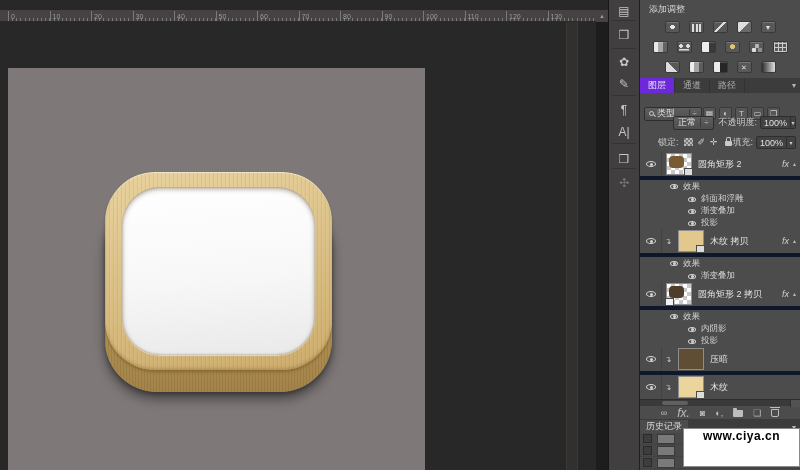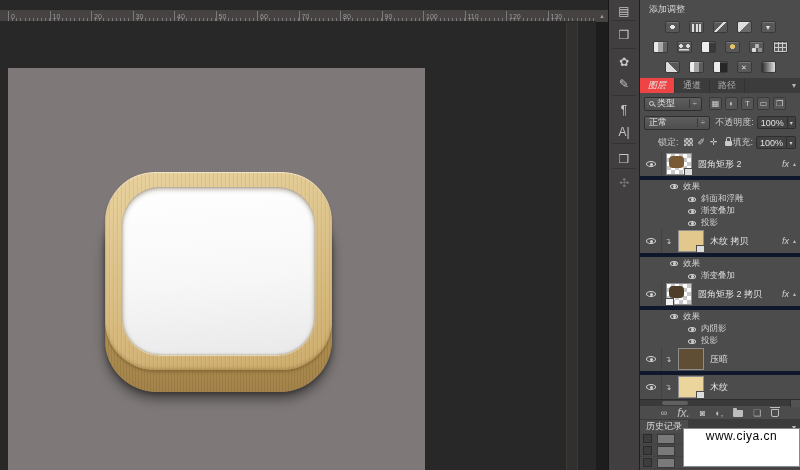--- a/index.html
+++ b/index.html
@@ -70,36 +70,36 @@
   .ai-channel-mixer { background:radial-gradient(circle 3px at 4px 8px,#ddd 70%,transparent 75%),radial-gradient(circle 3px at 7px 4px,#b5b5b5 70%,transparent 75%),radial-gradient(circle 3px at 10px 8px,#8e8e8e 70%,transparent 75%),#585858; }
   .ai-color-lookup { background:repeating-linear-gradient(90deg,#ccc 0 1px,transparent 1px 4px),repeating-linear-gradient(0deg,#ccc 0 1px,transparent 1px 4px),#585858; }
   .ai-invert { background:linear-gradient(45deg,#ddd 50%,#585858 50%); }
   .ai-posterize { background:linear-gradient(90deg,#ececec 0 4px,#a5a5a5 4px 9px,#5c5c5c 9px); }
   .ai-threshold { background:linear-gradient(90deg,#ececec 50%,#262626 50%); }
   .ai-gradient-map { background:linear-gradient(90deg,#2e2e2e,#e0e0e0); }
 
   .ptabs { position:absolute; left:0; top:78px; width:160px; height:15px; background:#3c3c3c;
            display:flex; align-items:stretch; }
   .ptab { padding:0 8px; font-size:9px; line-height:15px; color:#aeaeae; border-right:1px solid #333; cursor:pointer; }
-  .ptab.active { background:#ef4444; color:#e6e6e6;font-style:italic; }
+  .ptab.active { background:#6d28d9; color:#e6e6e6; }
   .pmenu { margin-left:auto; color:#b5b5b5; font-size:8px; line-height:15px; padding-right:4px; cursor:pointer; }
 
-  .filter-row { position:absolute; left:0; top:95px; width:160px; height:17px; display:flex; align-items:center;
-                padding:0 4px; gap:7px; }
+  .filter-row { position:absolute; left:0; top:105px; width:160px; height:17px; display:flex; align-items:center;
+                padding:0 4px; gap:1px; }
   .dd { background:linear-gradient(#5e5e5e,#4e4e4e); border:1px solid #2e2e2e; border-radius:2px;
         color:#e0e0e0; font-size:9px; display:flex; align-items:center; padding:0 4px; height:14px; cursor:pointer; }
   .dd .dd-split { margin-left:auto; border-left:1px solid #3a3a3a; padding-left:3px; font-size:8px; color:#ccc; }
   .kind-dd { width:58px; gap:3px; }
   .mag { width:5px; height:5px; border:1px solid #ccc; border-radius:50%; position:relative; display:inline-block; flex:none; }
   .mag::after { content:''; position:absolute; width:3px; height:1px; background:#ccc; transform:rotate(45deg); right:-3px; bottom:-1px; }
   .filt-btn { width:13px; height:13px; border:1px solid #393939; border-radius:2px; background:#565656;
               color:#cfcfcf; font-size:8px; text-align:center; line-height:12px; cursor:pointer; }
 
   .blend-row { position:absolute; left:0; top:113px; width:160px; height:19px; display:flex; align-items:center; padding:0 4px; }
-  .blend-dd { width:72px; }
+  .blend-dd { width:72px;margin-left:29px; }
   .plabel { font-size:9px; color:#c9c9c9; margin-left:5px; white-space:nowrap; }
   .pvalue { background:#424242; border:1px solid #2e2e2e; border-radius:2px 0 0 2px; font-size:9px; color:#e0e0e0;
             height:13px; line-height:12px; padding:0 3px; margin-left:3px; cursor:pointer; }
   .pv-arrow { background:#424242; border:1px solid #2e2e2e; border-left:none; border-radius:0 2px 2px 0;
               width:9px; height:13px; font-size:6px; color:#ccc; text-align:center; line-height:12px; cursor:pointer; }
 
   .lock-row { position:absolute; left:0; top:133px; width:160px; height:18px; display:flex; align-items:center; padding:0 4px; }
   .lock-ico { color:#c9c9c9; font-size:9px; margin-left:5px; cursor:pointer; line-height:10px; }
   .checker-sm { display:inline-block; width:9px; height:8px; margin-left:5px; cursor:pointer;
       background-image:linear-gradient(45deg,#bbb 25%,transparent 25%,transparent 75%,#bbb 75%),linear-gradient(45deg,#bbb 25%,#777 25%,#777 75%,#bbb 75%);
@@ -157,21 +157,21 @@
   .htab { background:#4c4c4c; color:#dadada; font-size:9px; line-height:13px; padding:0 6px; cursor:pointer; }
   #history-list { position:absolute; left:0; top:433px; width:160px; height:37px; background:#484848; overflow:hidden; }
   .hrow { height:12px; display:flex; align-items:center; gap:5px; padding-left:3px; border-bottom:1px solid #414141; cursor:pointer; }
   .hcheck { width:9px; height:9px; background:#3d3d3d; border:1px solid #2a2a2a; flex:none; }
   .hthumbnail { width:18px; height:10px; background:#7a7a7a; border:1px solid #3a3a3a; flex:none; }
 
   
   #watermark { position:absolute; left:683px; top:428px; width:117px; height:39px; background:#ffffff;
                border:1px solid #8a8a8a; z-index:20; text-align:center; color:#000; overflow:hidden; }
   .wm1 { font-size:16px; font-weight:bold; letter-spacing:4px; line-height:20px; margin-top:2px; }
-  .wm2 { font-size:12px; font-weight:normal; letter-spacing:.5px; line-height:14px; }
+  .wm2 { font-size:12px; font-weight:bold; letter-spacing:.5px; line-height:14px; }
 </style>
 </head>
 <body>
 
 <div id="app">
 
 
   <div id="ruler">
     <div class="minor"></div>
   <span class="rnum" style="left: 11px;">0</span>

